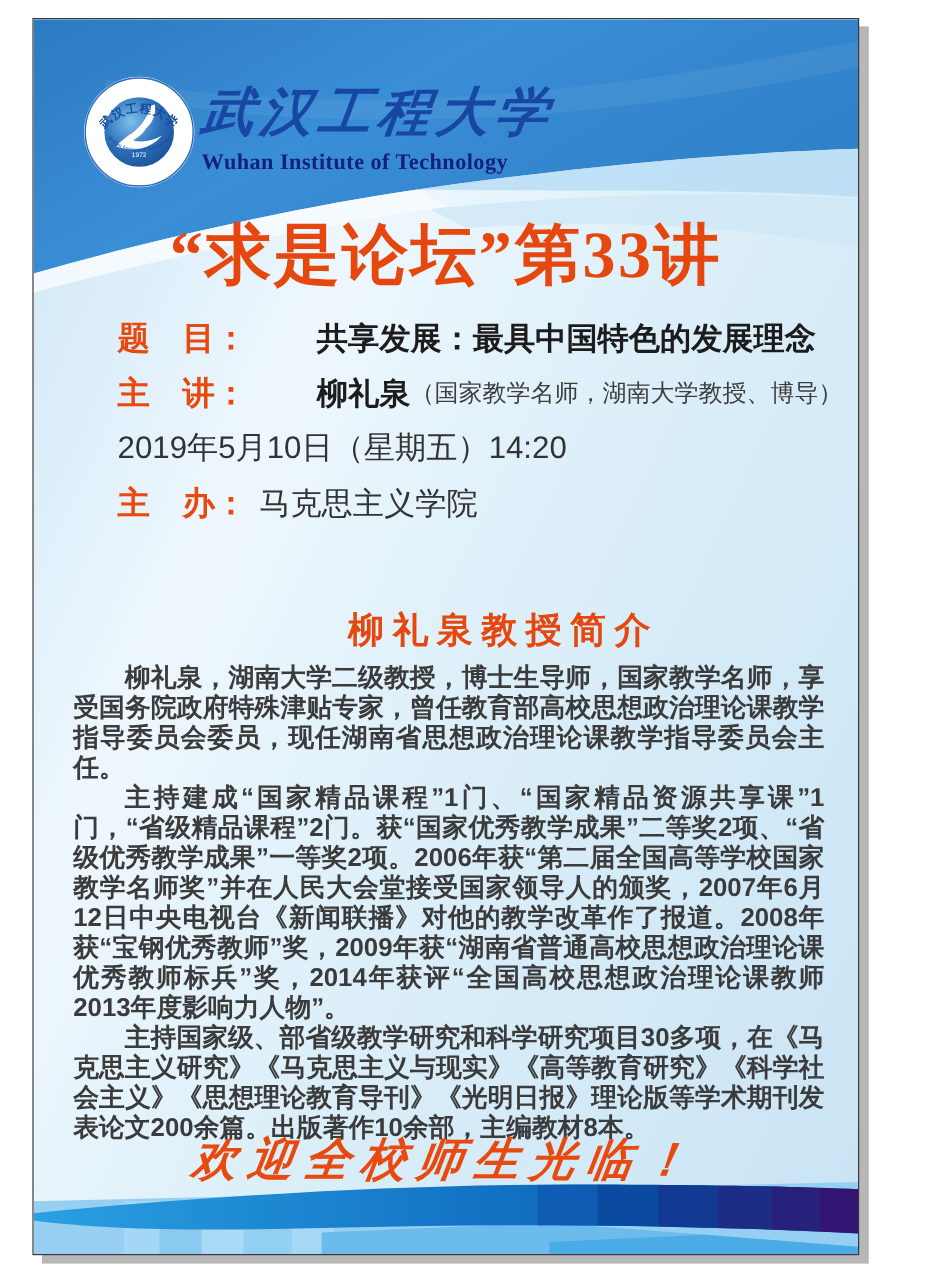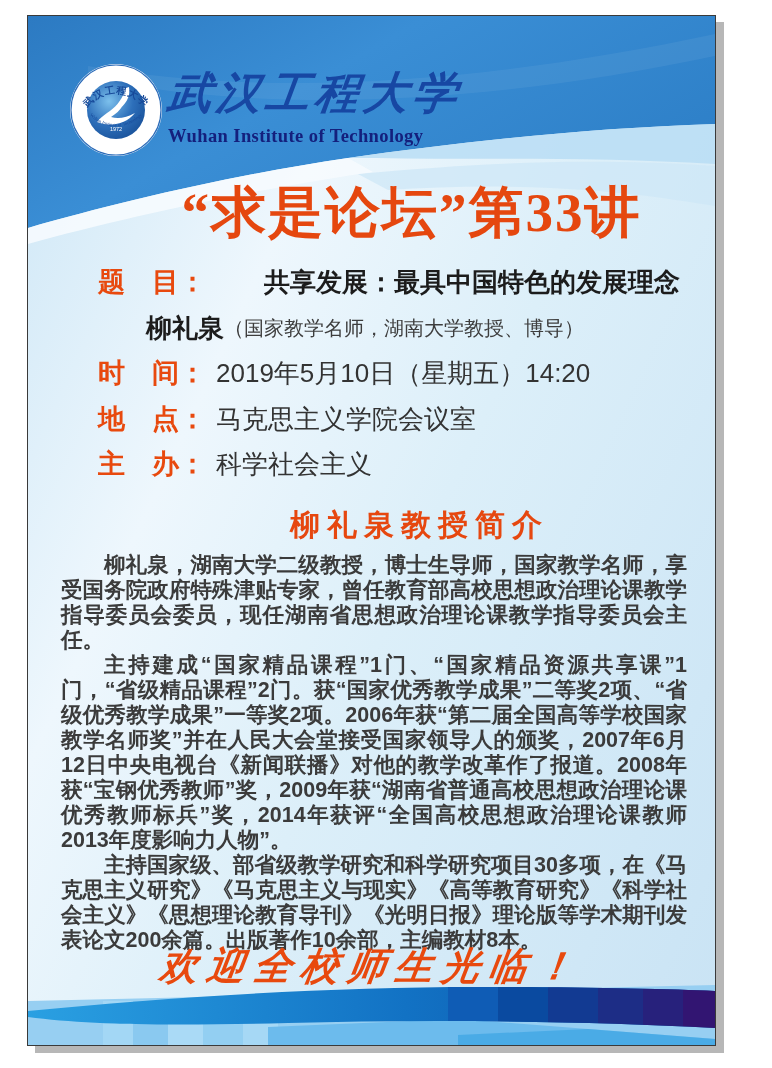--- a/index.html
+++ b/index.html
@@ -17,21 +17,21 @@
   .logo-svg{position:absolute;left:38px;top:44px;width:100px;height:100px;}
 
   .uni{position:absolute;left:140px;top:48px;width:330px;}
   .uni-cn{font-family:"Liberation Serif", serif;font-weight:bold;font-style:italic;
     font-size:44px;color:#1747a3;letter-spacing:5px;transform:skewX(-7deg);white-space:nowrap;}
   .uni-en{font-family:"Liberation Serif", serif;font-weight:bold;font-size:18.5px;
     color:#14207d;letter-spacing:0.4px;margin-top:3px;white-space:nowrap;}
 
   .title{position:absolute;top:160px;left:0;width:100%;text-align:center;
     font-family:"Liberation Serif", serif;font-weight:bold;font-size:55px;
-    color:#e5470f;letter-spacing:2px;white-space:nowrap;padding-left:40px;}
+    color:#e5470f;letter-spacing:2px;white-space:nowrap;}
 
   .info{position:absolute;top:250px;left:70px;right:26px;display:flex;
     flex-direction:column;gap:13.5px;}
   .info-row{display:flex;align-items:flex-end;line-height:32px;}
   .lbl{font-size:27px;font-weight:bold;color:#e8490e;margin-right:10px;white-space:nowrap;}
   .v-bold{font-size:26px;font-weight:bold;color:#1c1c1c;white-space:nowrap;margin-left:48px;}
   .v-reg{font-size:26px;font-weight:normal;color:#333333;white-space:nowrap;}
   .v-paren{font-size:20px;font-weight:normal;color:#3d3d3d;white-space:nowrap;}
 
   .bio-h{position:absolute;top:489px;left:0;width:100%;text-align:center;
@@ -97,34 +97,30 @@
     </div>
 
     <div class="title">“求是论坛”第33讲</div>
 
     <div class="info">
       <div class="info-row">
         <span class="lbl">题　目：</span>
         <span class="v-bold">共享发展：最具中国特色的发展理念</span>
       </div>
       <div class="info-row">
+        <span class="lbl">主　讲：</span>
         <span class="v-bold">柳礼泉</span>
         <span class="v-paren">（国家教学名师，湖南大学教授、博导）</span>
       </div>
       <div class="info-row">
-        <span class="lbl">时　间：</span>
         <span class="v-reg">2019年5月10日（星期五）14:20</span>
       </div>
       <div class="info-row">
-        <span class="lbl">地　点：</span>
-        <span class="v-reg">马克思主义学院会议室</span>
-      </div>
-      <div class="info-row">
         <span class="lbl">主　办：</span>
-        <span class="v-reg">科学社会主义</span>
+        <span class="v-reg">马克思主义学院</span>
       </div>
     </div>
 
     <div class="bio-h">柳礼泉教授简介</div>
     <div class="bio">
       <p>柳礼泉，湖南大学二级教授，博士生导师，国家教学名师，享受国务院政府特殊津贴专家，曾任教育部高校思想政治理论课教学指导委员会委员，现任湖南省思想政治理论课教学指导委员会主任。</p>
       <p>主持建成“国家精品课程”1门、“国家精品资源共享课”1门，“省级精品课程”2门。获“国家优秀教学成果”二等奖2项、“省级优秀教学成果”一等奖2项。2006年获“第二届全国高等学校国家教学名师奖”并在人民大会堂接受国家领导人的颁奖，2007年6月12日中央电视台《新闻联播》对他的教学改革作了报道。2008年获“宝钢优秀教师”奖，2009年获“湖南省普通高校思想政治理论课优秀教师标兵”奖，2014年获评“全国高校思想政治理论课教师2013年度影响力人物”。</p>
       <p>主持国家级、部省级教学研究和科学研究项目30多项，在《马克思主义研究》《马克思主义与现实》《高等教育研究》《科学社会主义》《思想理论教育导刊》《光明日报》理论版等学术期刊发表论文200余篇。出版著作10余部，主编教材8本。</p>
     </div>
 

